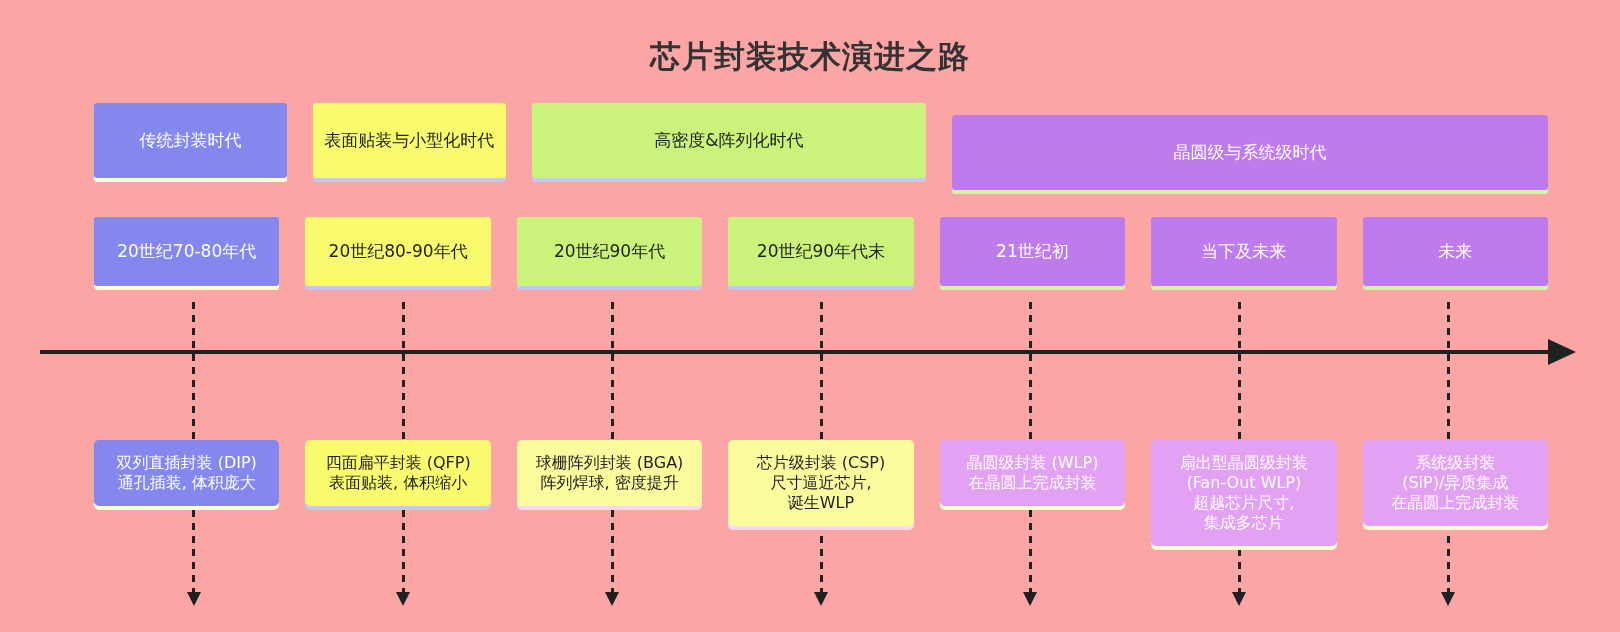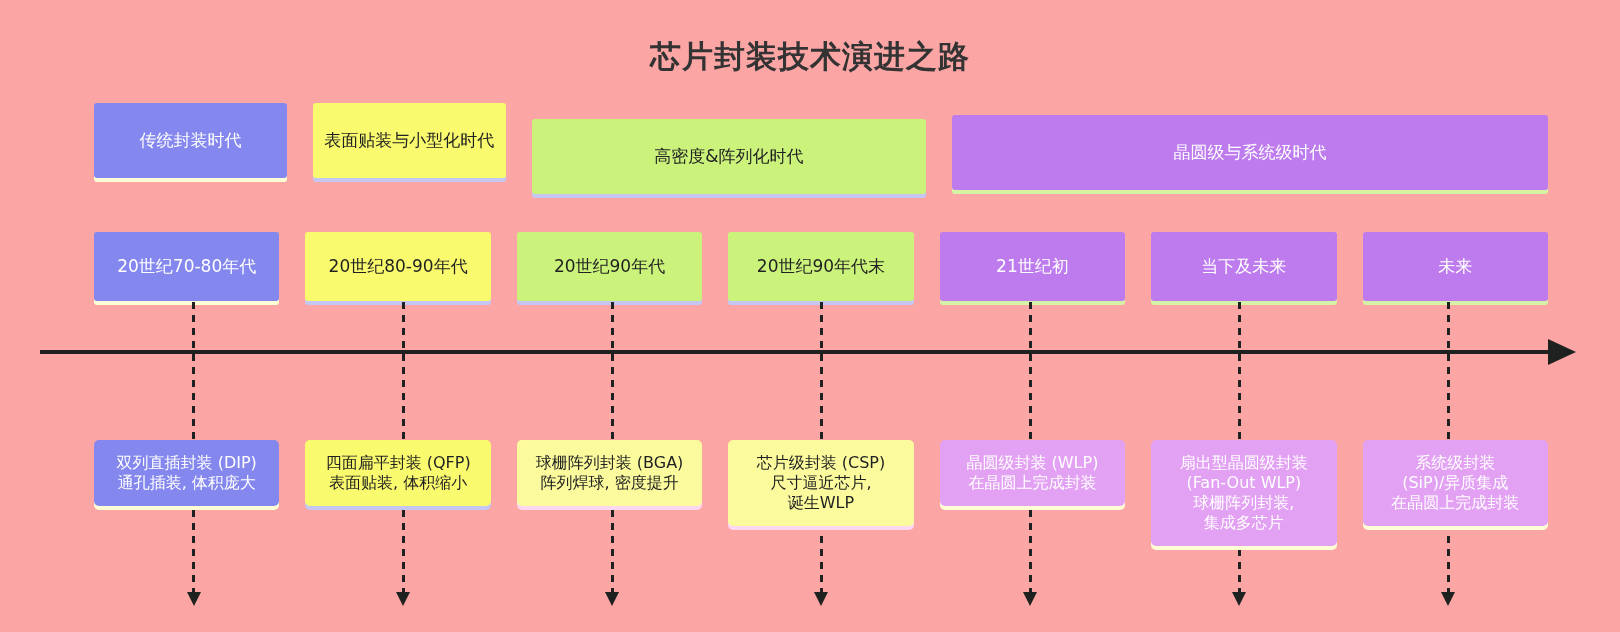--- a/index.html
+++ b/index.html
@@ -6,30 +6,30 @@
   .canvas{
     position:relative;width:1620px;height:632px;background:#fca5a5;overflow:hidden;
     font-family:"DejaVu Sans","Liberation Sans",sans-serif;
   }
   .title{
     position:absolute;top:36px;left:0;width:100%;margin:0;
     text-align:center;font-size:31px;font-weight:bold;color:#333333;letter-spacing:1px;
   }
   .row{position:absolute;left:94px;width:1454px;display:flex;gap:26px;}
   .row-eras{top:103px;}
-  .row-periods{top:232px;}
+  .row-periods{top:217px;}
   .row-events{top:440px;align-items:flex-start;z-index:2;}
   .band{
     display:flex;align-items:center;justify-content:center;
     font-size:17px;border-radius:3px;box-sizing:border-box;
   }
   .era{height:75px;}
   .period{width:200px;height:69px;}
   .w1{width:200px;}
-  .w2{width:409px;margin-top:16px;}
+  .w2{width:409px;}
   .w3{width:618px;}
   .event{
     width:216px;padding:13px 4px;border-radius:5px;box-sizing:border-box;
     text-align:center;font-size:16px;line-height:20px;white-space:pre-line;
     position:relative;z-index:2;
   }
   .timeline-line{
     position:absolute;top:350px;left:40px;width:1512px;height:4px;
     background:#1f2020;z-index:1;
   }
@@ -98,20 +98,20 @@
 表面贴装, 体积缩小</div>
     <div class="event" style="background-color: rgb(251, 251, 158); color: rgb(31, 32, 32); box-shadow: rgb(251, 215, 240) 0px 4px 0px 0px;">球栅阵列封装 (BGA)
 阵列焊球, 密度提升</div>
     <div class="event" style="background-color: rgb(251, 251, 158); color: rgb(31, 32, 32); box-shadow: rgb(251, 215, 240) 0px 4px 0px 0px;">芯片级封装 (CSP)
 尺寸逼近芯片,
 诞生WLP</div>
     <div class="event" style="background-color: rgb(226, 161, 243); color: rgb(255, 255, 255); box-shadow: rgb(255, 255, 214) 0px 4px 0px 0px;">晶圆级封装 (WLP)
 在晶圆上完成封装</div>
     <div class="event" style="background-color: rgb(226, 161, 243); color: rgb(255, 255, 255); box-shadow: rgb(255, 255, 214) 0px 4px 0px 0px;">扇出型晶圆级封装
 (Fan-Out WLP)
-球栅阵列封装,
+超越芯片尺寸,
 集成多芯片</div>
     <div class="event" style="background-color: rgb(226, 161, 243); color: rgb(255, 255, 255); box-shadow: rgb(255, 255, 214) 0px 4px 0px 0px;">系统级封装
 (SiP)/异质集成
 在晶圆上完成封装</div>
   </div>
 
 </div>
 
 </body></html>

